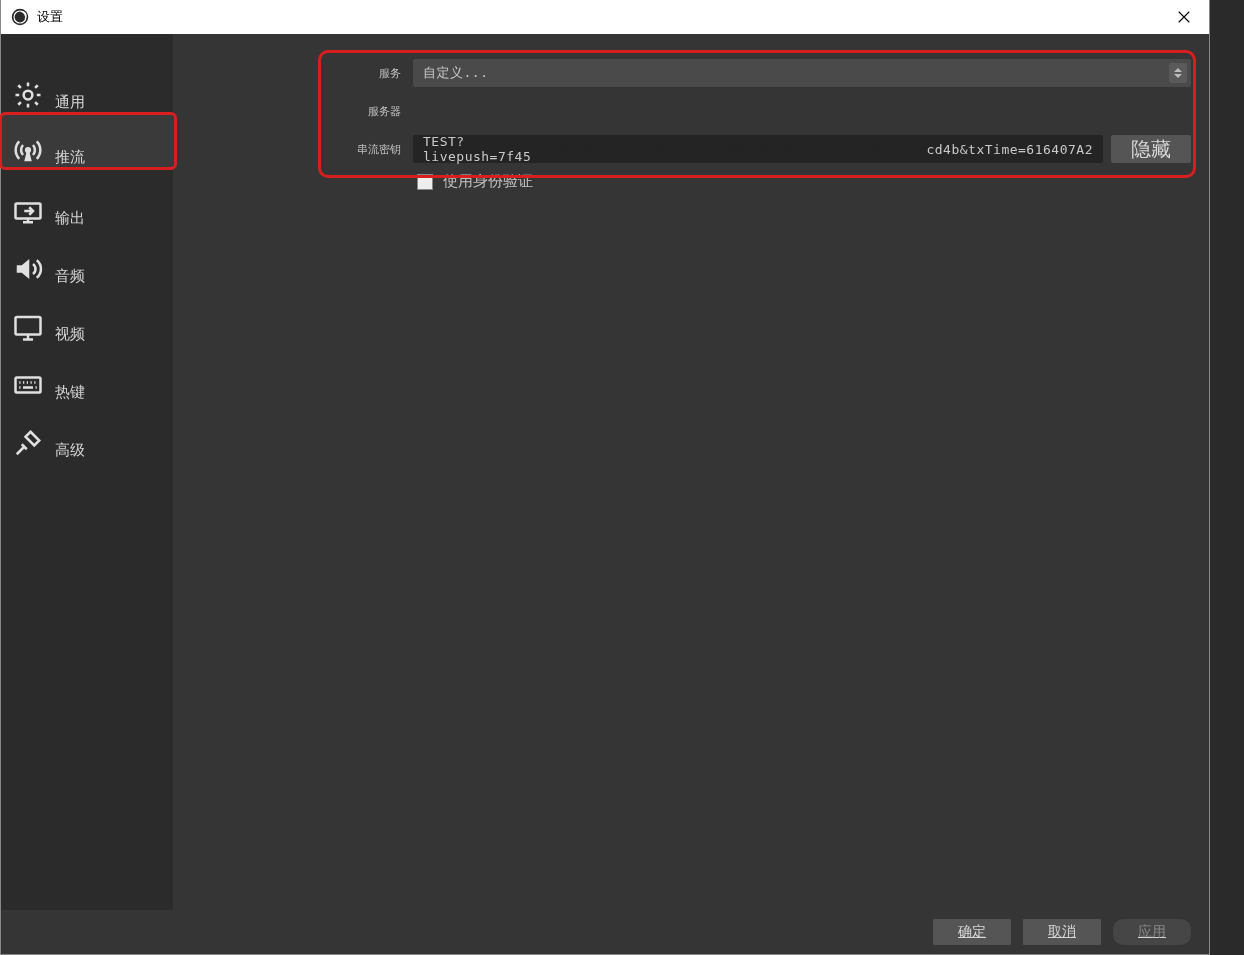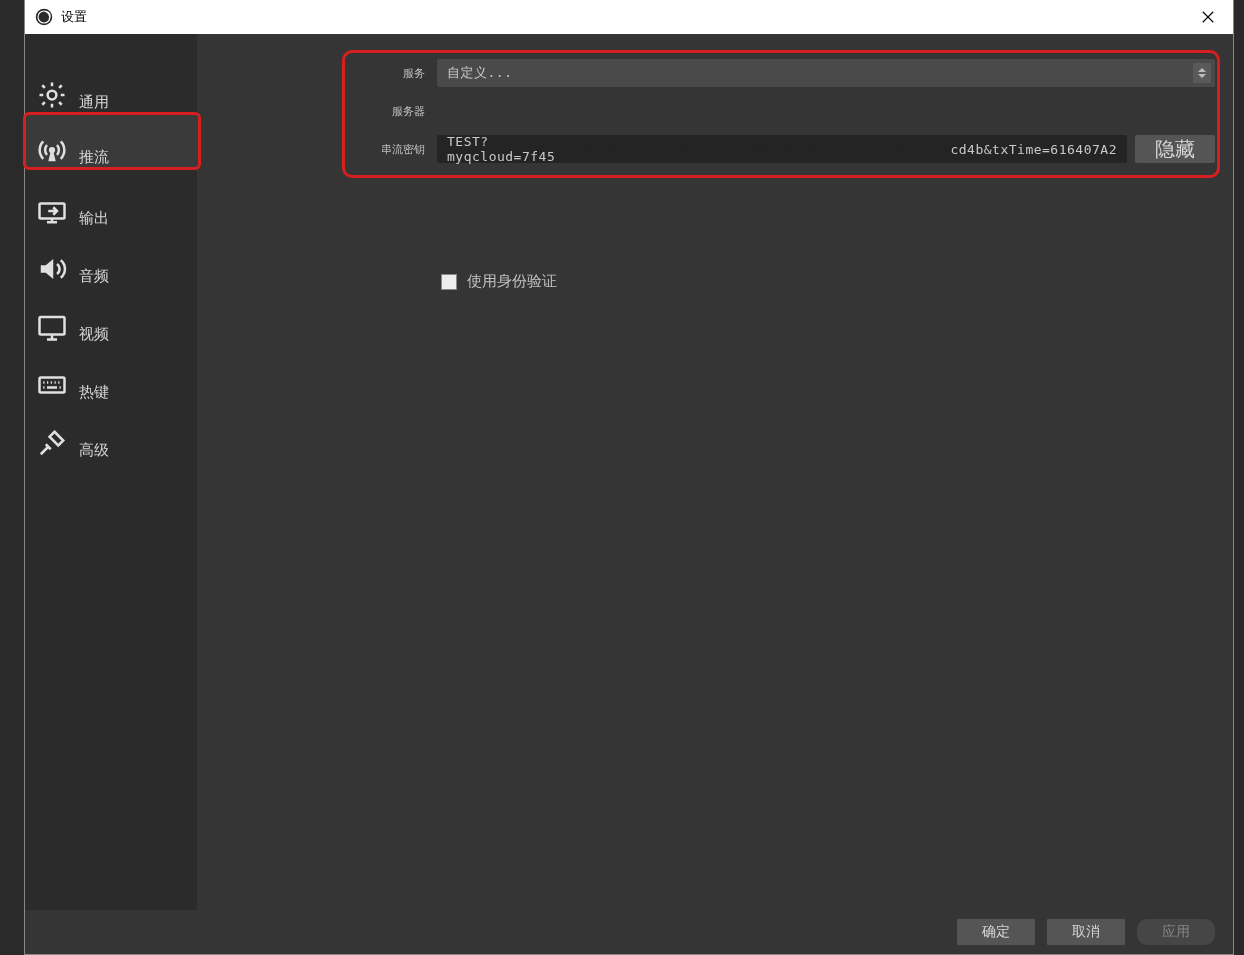--- a/index.html
+++ b/index.html
@@ -22,21 +22,21 @@
     margin: 0; padding: 0;
     width: 1244px; height: 955px;
     font-family: "Microsoft YaHei", "PingFang SC", sans-serif;
     font-size: 14px;
     color: var(--text-main);
     background: #2a2a2a;
     overflow: hidden;
   }
   .window {
     position: absolute;
-    top: 0; left: 24px;
+    top: 0; left: 0;
     width: 1210px; height: 955px;
     background: var(--bg-window);
     border: 1px solid #888;
     border-top: none;
     display: flex;
     flex-direction: column;
   }
   
   .titlebar {
     height: 34px;
@@ -184,41 +184,41 @@
     color: var(--text-main);
     font-size: 20px;
     cursor: pointer;
   }
   .redacted-fill {
     color: #242424;
     display: inline-block;
   }
   
   .checkbox-row {
-    margin-top: 100px;
     margin-left: 244px;
     display: flex;
     align-items: center;
     gap: 10px;
     font-size: 15px;
     color: var(--text-dim);
   }
   .checkbox {
     width: 16px; height: 16px;
     background: #eee;
     border: 1px solid #888;
   }
   
   .footer {
     height: 44px;
     display: flex;
     align-items: center;
     justify-content: flex-end;
     gap: 12px;
     padding-right: 18px;
+    text-decoration: underline;
   }
   .footer button {
     width: 78px; height: 26px;
     background: var(--bg-button);
     color: var(--text-main);
     border: none;
     border-radius: 1px;
     font-size: 14px;
     cursor: pointer;
   }
@@ -360,21 +360,21 @@
           </div>
         </div>
 
         <div class="form-row">
           <span class="label">服务器</span>
         </div>
 
         <div class="form-row">
           <span class="label">串流密钥</span>
           <div class="field input">
-            <span>TEST?myqcloud=7f45</span>
+            <span>TEST?livepush=7f45</span>
               <span class="redacted-fill">xxxxxxxxxxxxxxxxxxxxxxxxxxxxxxxxxxxxxxxxxxxx</span>
               <span>cd4b&amp;txTime=616407A2</span>
           </div>
           <div class="side-button">
             <span>隐藏</span>
           </div>
         </div>
       </div>
 
       <div class="checkbox-row">

